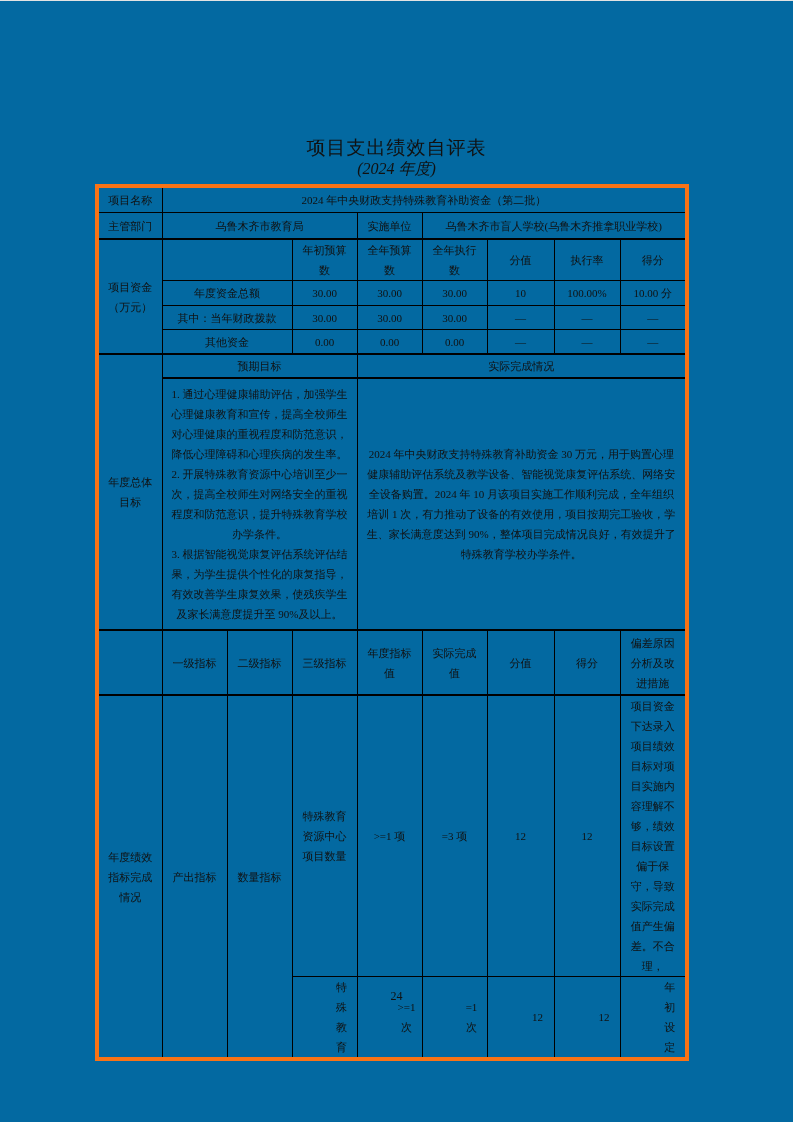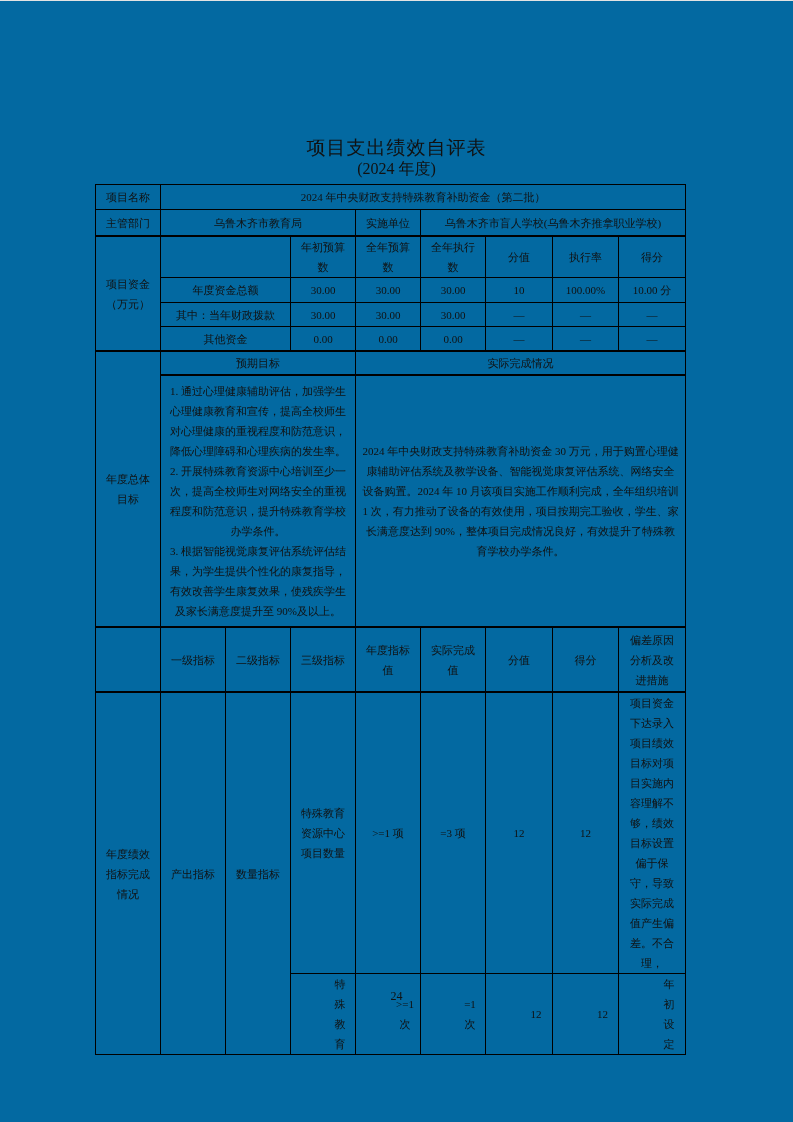--- a/index.html
+++ b/index.html
@@ -11,40 +11,40 @@
     font-family:"Liberation Serif","DejaVu Serif",serif;
     color:#111;
     overflow:hidden;
   }
   .doc-title{
     position:absolute;top:134px;left:0;width:100%;
     text-align:center;font-size:19px;letter-spacing:1px;color:#111;
   }
   .doc-subtitle{
     position:absolute;top:158px;left:0;width:100%;
-    text-align:center;font-size:16px;color:#111;
+    text-align:center;font-size:16px;color:#111;font-style:italic;
   }
   table.main{
     position:absolute;left:95px;top:183px;
     width:591px;
     border-collapse:collapse;
     table-layout:fixed;
     font-size:11px;
     color:#111;
   }
   table.main td{
     border:1px solid #000;
     text-align:center;
     vertical-align:middle;
     padding:0 6px;
     line-height:20px;
     overflow:hidden;
     word-break:break-all;
   }
-  table.main{border:1px solid #f97316;}
+  table.main{border:4px solid #f97316;}
   tr.sect > td{border-top:2px solid #000;}
   
   tr.r1  > td{height:24px;}
   tr.r2  > td{height:25px;}
   tr.fh  > td{height:35px;font-family:Liberation Serif, serif;}
   tr.f1  > td{height:24px;}
   tr.f2  > td{height:23px;}
   tr.f3  > td{height:23px;}
   tr.gh  > td{height:22px;}
   tr.gc  > td{height:250px;}

